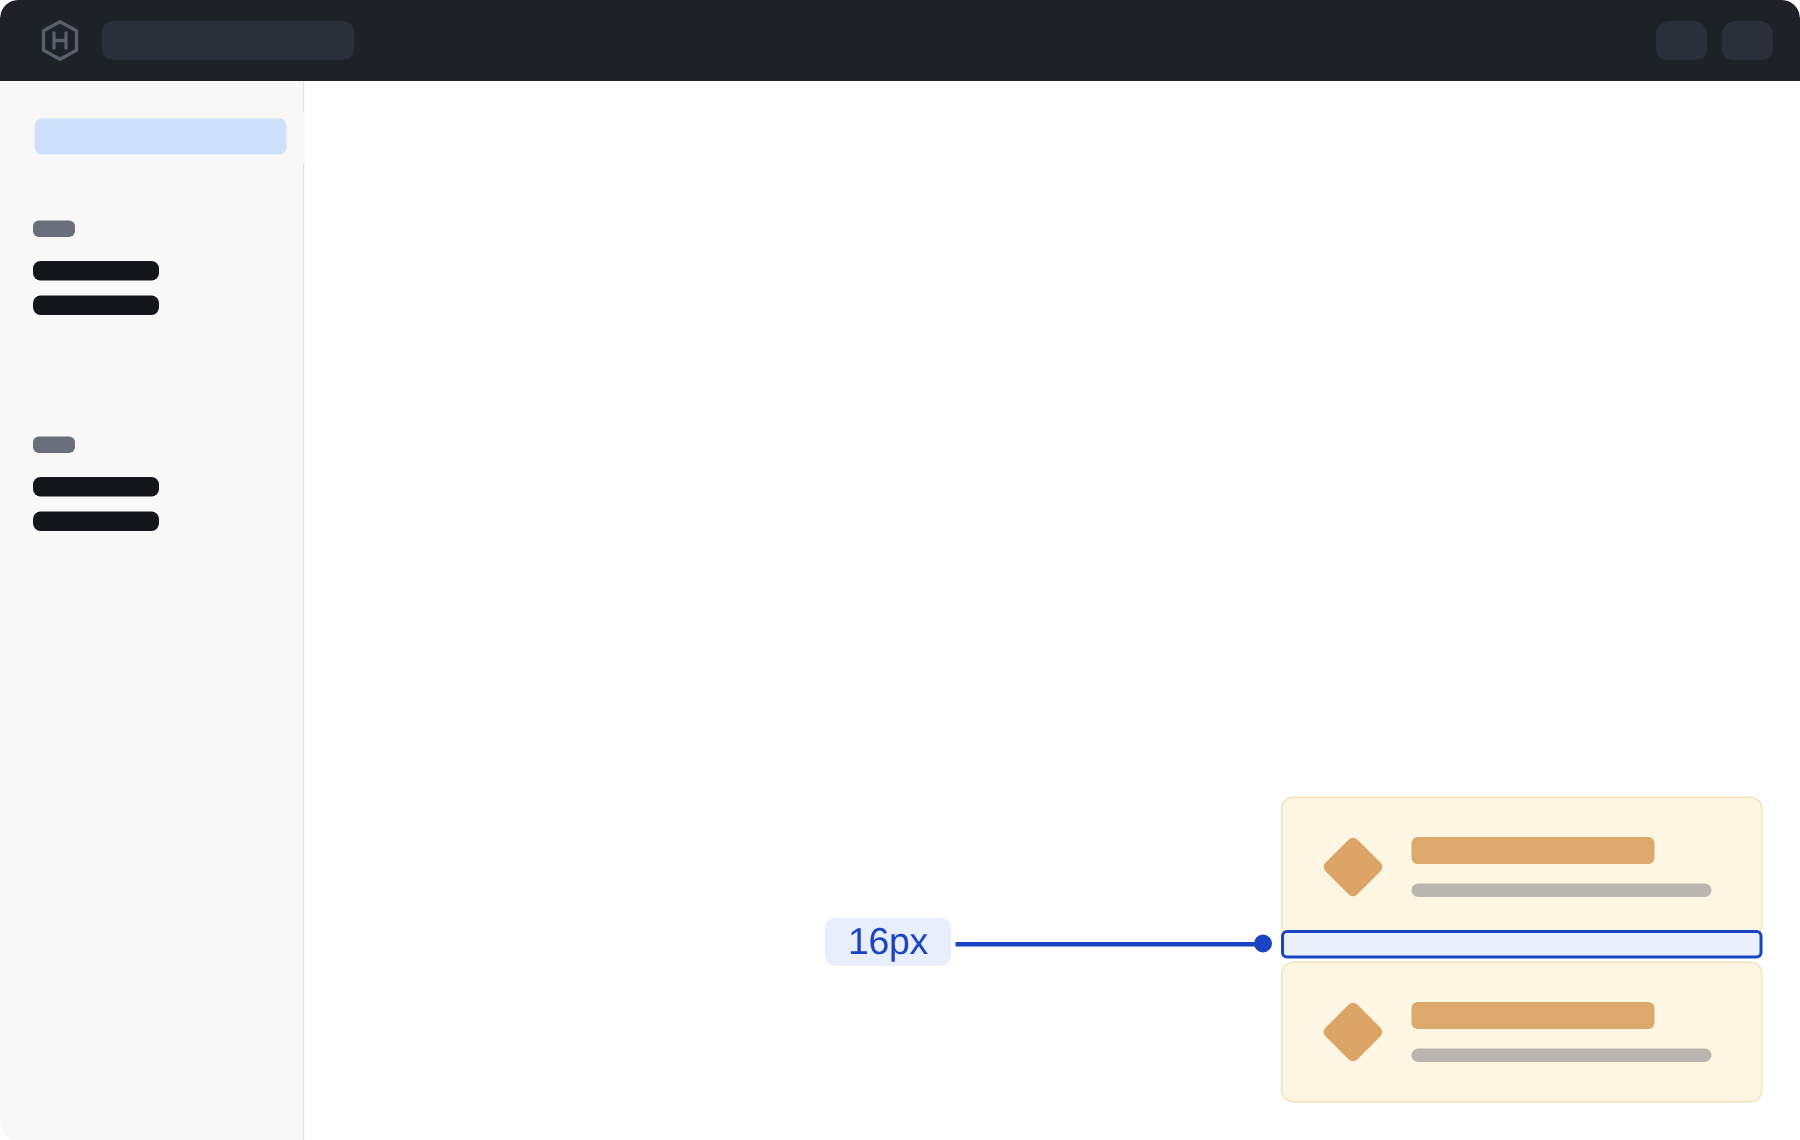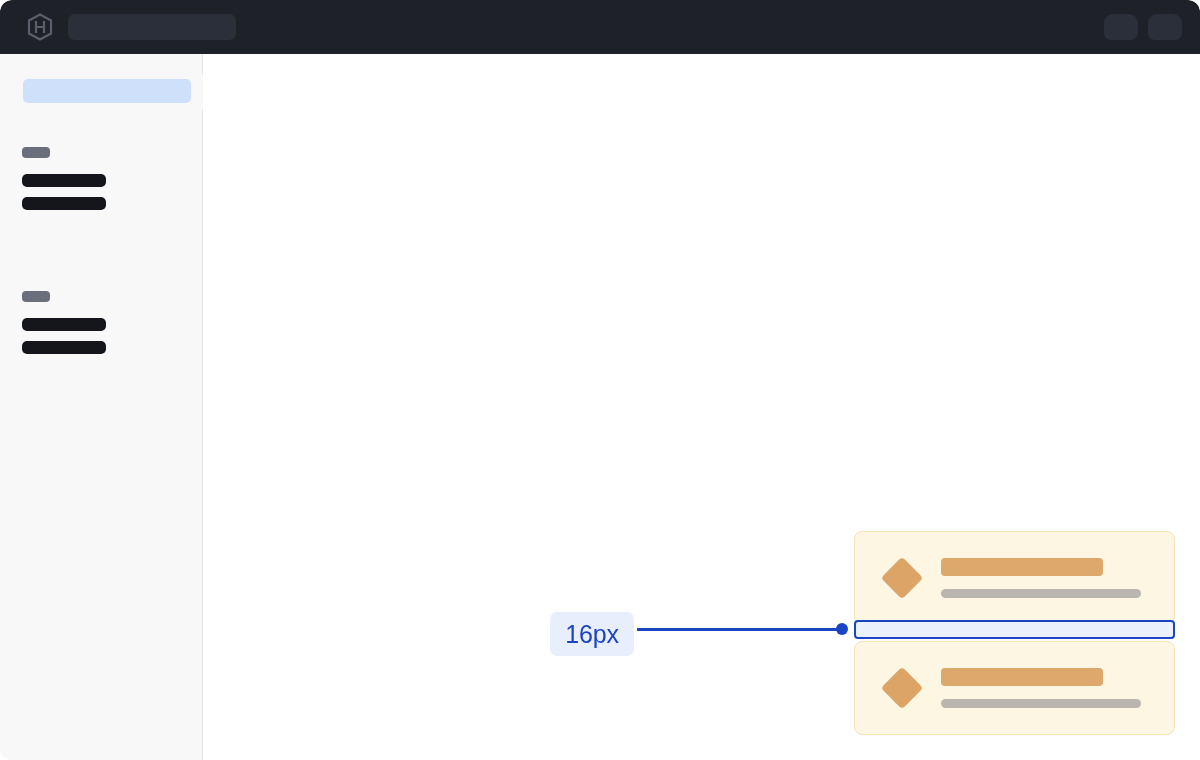--- a/index.html
+++ b/index.html
@@ -175,21 +175,21 @@
     position: absolute;
     left: 637px; top: 628px;
     width: 203px; height: 2.5px;
     background: #1a44c2;
   }
 
   #spacing-measure-label {
     position: absolute;
     left: 550px; top: 612px;
     min-width: 84px;
-    height: 44px;
+    height: 32px;
     background: #e8eefb;
     border-radius: 7px;
     color: #1a44c2;
     font-size: 25px;
     font-family: "Liberation Sans", sans-serif;
     display: flex;
     align-items: center;
     justify-content: center;
     letter-spacing: -0.2px;
   }

